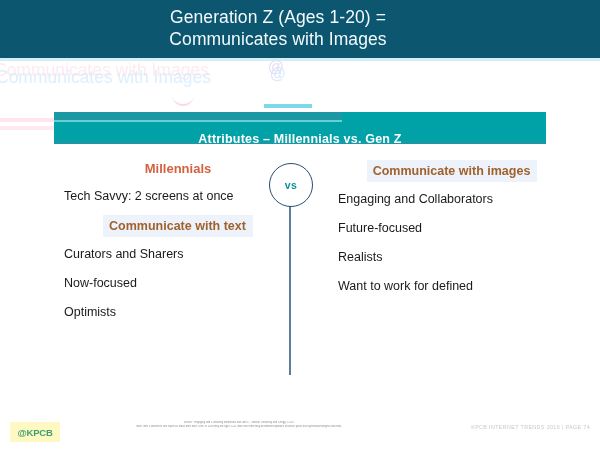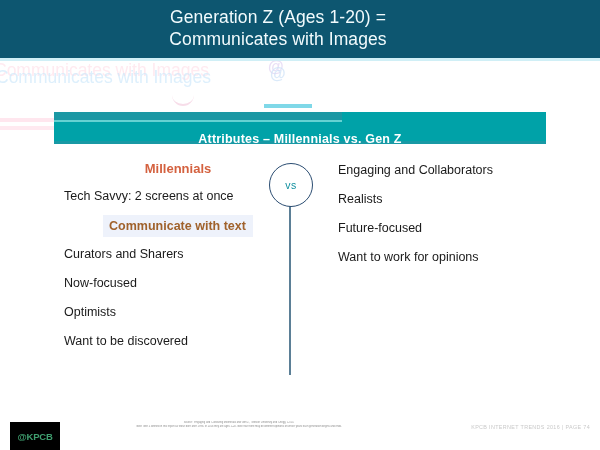--- a/index.html
+++ b/index.html
@@ -240,21 +240,21 @@
     background: #ffffff;
     border: 1.6px solid #2b4d72;
     display: flex;
     align-items: center;
     justify-content: center;
     z-index: 5;
   }
   .vs-label {
     color: #0e8f9e;
     font-size: 10.5px;
-    font-weight: 400;
+    font-weight: 700;
     letter-spacing: 0.4px;
   }
   .divider {
     position: absolute;
     left: 289px;
     top: 203px;
     width: 2.2px;
     height: 172px;
     background: #5b7f96;
     z-index: 1;
@@ -266,22 +266,22 @@
     left: 0;
     top: 412px;
     width: 600px;
     height: 38px;
   }
   .kpcb-logo {
     position: absolute;
     left: 10px;
     top: 10px;
     width: 50px;
-    height: 28px;
-    background: #000000;
+    height: 20px;
+    background: #fef9c3;
     display: flex;
     align-items: center;
     justify-content: center;
     color: #3f9f6f;
     font-size: 9.5px;
     font-weight: 700;
     letter-spacing: -0.2px;
   }
   .source-block {
     position: absolute;
@@ -352,38 +352,38 @@
       </div>
       <div class="row-wrap">
         <div class="row">Curators and Sharers</div>
       </div>
       <div class="row-wrap">
         <div class="row">Now-focused</div>
       </div>
       <div class="row-wrap">
         <div class="row">Optimists</div>
       </div>
-      <div class="row-wrap">
-        <div class="row">Want to be discovered</div>
-      </div>
     </div>
 
     <div class="col right">
 
       <div class="row-wrap">
+        <div class="row highlight">Communicate with images</div>
+      </div>
+      <div class="row-wrap">
         <div class="row">Engaging and Collaborators</div>
       </div>
       <div class="row-wrap">
+        <div class="row">Future-focused</div>
+      </div>
+      <div class="row-wrap">
         <div class="row">Realists</div>
       </div>
       <div class="row-wrap">
-        <div class="row">Future-focused</div>
-      </div>
-      <div class="row-wrap">
-        <div class="row">Want to work for opinions</div>
+        <div class="row">Want to work for defined</div>
       </div>
     </div>
 
   </div>
 
   <div class="footer">
     <div class="kpcb-logo">@KPCB</div>
     <div class="source-block">
       <span class="source-line">Source: “Engaging and Cultivating Millennials and Gen Z,” Stetson University and Chegg, 12/15.</span>
       <span class="source-line">Note: Gen Z defined in this report as those born after 1996. In 2016 they are ages 1-20. Note that there may be different opinions on which years each generation begins and ends.</span>

